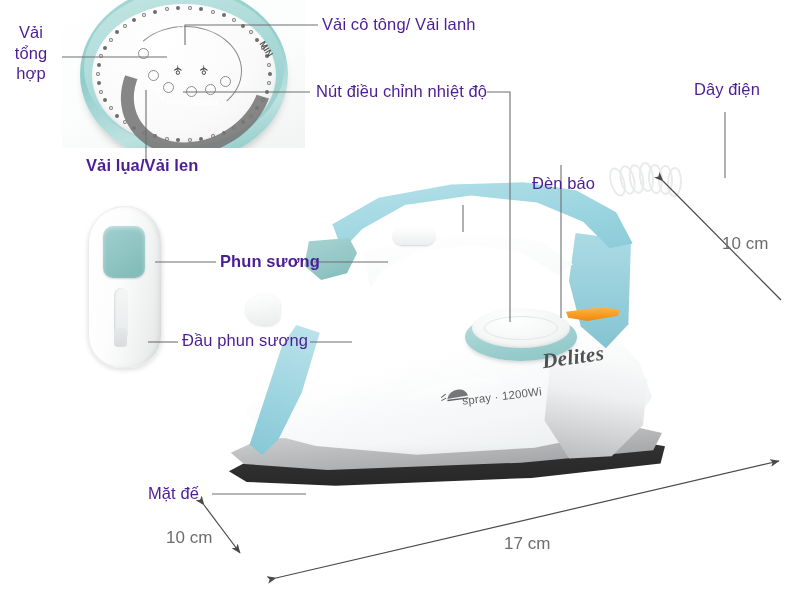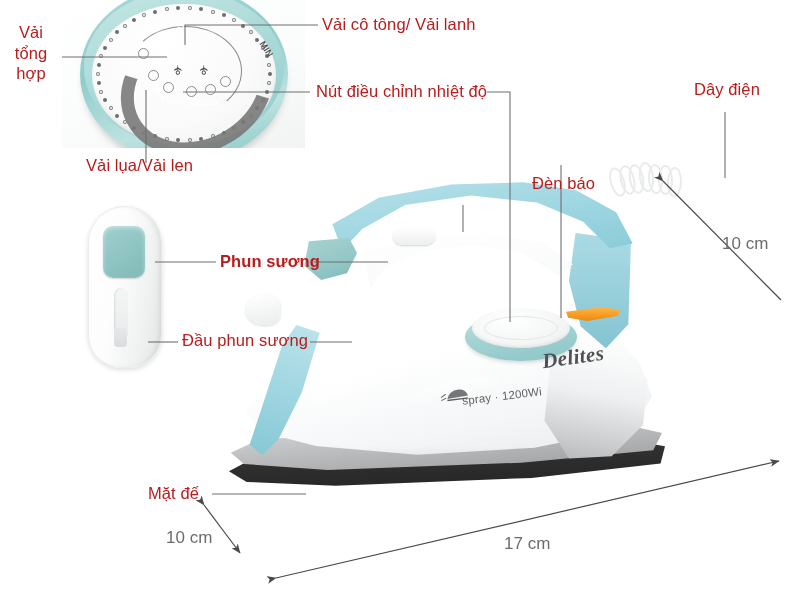--- a/index.html
+++ b/index.html
@@ -1,21 +1,21 @@
 <!DOCTYPE html>
 <html><head>
 <meta charset="utf-8">
 <title>Delites Iron Diagram</title>
 <style>
   html,body{margin:0;padding:0;background:#ffffff;}
   body{width:800px;height:600px;overflow:hidden;
        font-family:"Liberation Sans","DejaVu Sans",sans-serif;
        color:#6b6b6b;position:relative;}
   #stage{position:absolute;inset:0;width:800px;height:600px;}
-  .lbl{position:absolute;font-size:16.5px;line-height:1.25;color:#b91c1c;
+  .lbl{position:absolute;font-size:16.5px;line-height:1.25;color:#4c1d95;
        white-space:pre;letter-spacing:.1px;}
   .lbl.ctr{text-align:center;}
   .dim{position:absolute;font-size:17px;color:#6d6d6d;white-space:pre;}
   svg.lines{position:absolute;left:0;top:0;width:800px;height:600px;
             pointer-events:none;overflow:visible;}
   .ld{stroke:#6f6f6f;stroke-width:1.1;fill:none;}
   .dimline{stroke:#4a4a4a;stroke-width:1.2;fill:none;}
   
   #dialPhoto{position:absolute;left:62px;top:0px;width:243px;height:148px;
              overflow:hidden;background:#fdfdfd;}
@@ -294,21 +294,21 @@
 
     <path class="dimline" d="M276,578 L779,461" marker-start="url(#ah)" marker-end="url(#ah2)"></path>
   </svg>
 
   <div class="lbl ctr" style="left:2px;top:22px;width:58px;">Vải
 tổng
 hợp</div>
 
   <div class="lbl" style="left:322px;top:14px;">Vải cô tông/ Vải lanh</div>
 
-  <div class="lbl" style="left:86px;top:155px;">Vải lụa/Vải len</div>
+  <div class="lbl" style="left:86px;top:155px;font-weight:bold;">Vải lụa/Vải len</div>
 
   <div class="lbl" style="left:316px;top:81px;">Nút điều chỉnh nhiệt độ</div>
 
 
   <div class="lbl" style="left:532px;top:142px;margin-top:31px;">Đèn báo</div>
 
   <div class="lbl" style="left:694px;top:79px;">Dây điện</div>
 
   <div class="lbl" style="left:220px;top:251px;font-weight:bold;">Phun sương</div>
 

